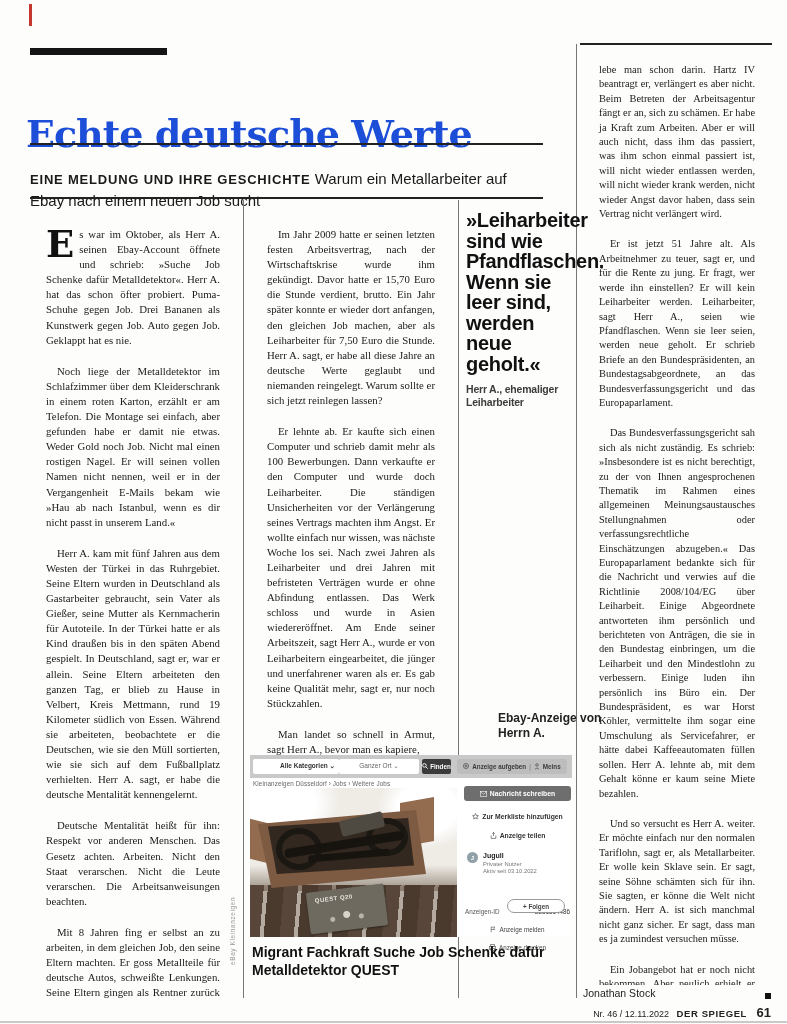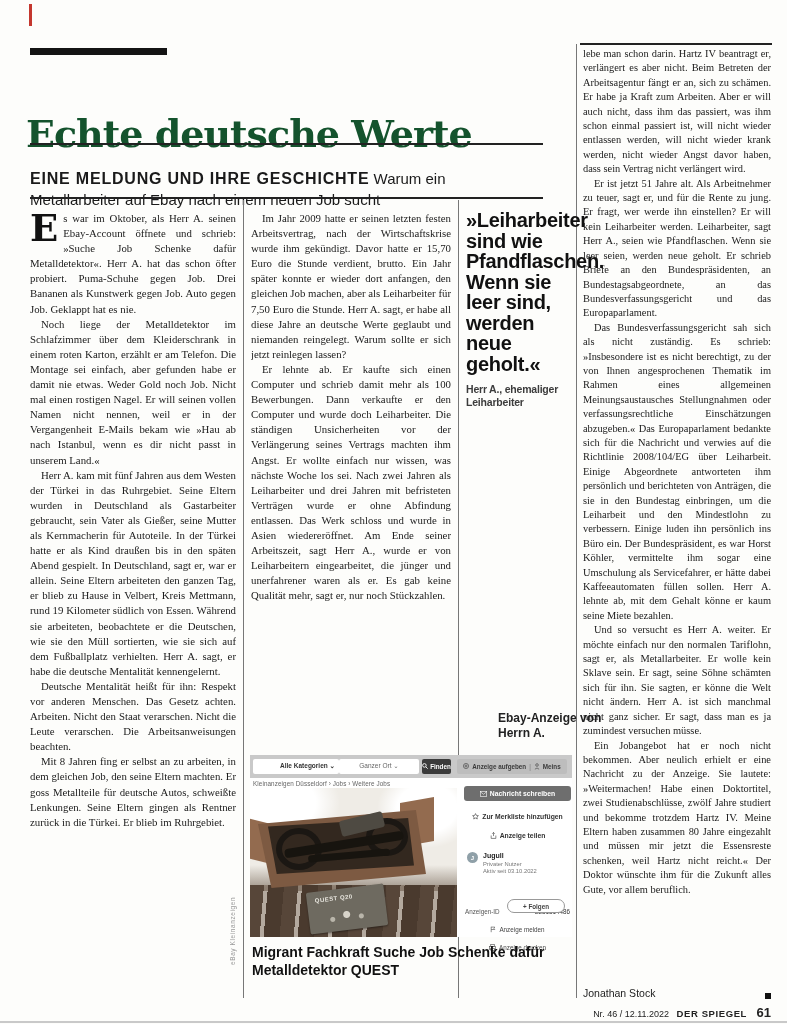--- a/index.html
+++ b/index.html
@@ -5,27 +5,27 @@
   html,body{margin:0;padding:0;background:#e8e8e8;}
   .page{position:relative;width:787px;height:1024px;background:#fdfdfb;margin:0 auto;overflow:hidden;
         font-family:"Liberation Serif",serif;color:#1a1a1a;}
   
   .red-mark{position:absolute;left:29px;top:4px;width:3px;height:22px;background:#c4372e;}
   .black-bar{position:absolute;left:30px;top:48px;width:137px;height:7px;background:#141414;}
   .hrule{position:absolute;background:#222;height:1.5px;}
   .vrule{position:absolute;background:#777;width:1px;}
   
   .headline{position:absolute;left:26px;top:86px;font-family:"DejaVu Serif",serif;font-weight:800;
-            font-size:38px;letter-spacing:-1px;color:#14532d;white-space:nowrap;}
+            font-size:38px;letter-spacing:-1px;color:#1d4ed8;white-space:nowrap;}
   .kicker{position:absolute;left:30px;top:153px;width:505px;font-family:"Liberation Sans",sans-serif;
           font-size:15px;line-height:21px;color:#1a1a1a;}
-  .kicker b{font-size:16px;letter-spacing:.8px;font-weight:bold;}
+  .kicker b{font-size:13px;letter-spacing:.8px;font-weight:bold;}
   
   .col{position:absolute;overflow:hidden;font-size:10.8px;line-height:15.1px;text-align:justify;}
-  .col p{margin:0;}
+  .col p{margin:16px;}
   .col p.ind{text-indent:11px;}
   .dropcap{float:left;font-family:"DejaVu Serif",serif;font-weight:800;font-size:37px;line-height:30px;
            padding:2px 5px 0 0;color:#111;}
   
   .pullquote{position:absolute;left:466px;top:210px;width:110px;font-family:"Liberation Sans",sans-serif;}
   .pq-text{font-size:20px;line-height:20.5px;font-weight:bold;letter-spacing:-.3px;color:#111;}
   .pq-attr{margin-top:9px;font-size:10.5px;line-height:12.5px;font-weight:bold;color:#3c3c3c;letter-spacing:-.2px;}
   .ebay-label{position:absolute;left:466px;top:711px;width:108px;font-family:"Liberation Sans",sans-serif;
               font-size:12px;line-height:15px;font-weight:bold;color:#222;margin-left:32px;}
   
@@ -118,20 +118,21 @@
     <p><span class="dropcap">E</span><span>s war im Oktober, als Herr A. seinen Ebay-Account öffnete und schrieb: »Suche Job Schenke dafür Metalldetektor«. Herr A. hat das schon öfter probiert. Puma-Schuhe gegen Job. Drei Bananen als Kunstwerk gegen Job. Auto gegen Job. Geklappt hat es nie.</span></p>
     <p class="ind">Noch liege der Metalldetektor im Schlafzimmer über dem Kleiderschrank in einem roten Karton, erzählt er am Telefon. Die Montage sei einfach, aber gefunden habe er damit nie etwas. Weder Gold noch Job. Nicht mal einen rostigen Nagel. Er will seinen vollen Namen nicht nennen, weil er in der Vergangenheit E-Mails bekam wie »Hau ab nach Istanbul, wenn es dir nicht passt in unserem Land.«</p>
     <p class="ind">Herr A. kam mit fünf Jahren aus dem Westen der Türkei in das Ruhrgebiet. Seine Eltern wurden in Deutschland als Gastarbeiter gebraucht, sein Vater als Gießer, seine Mutter als Kernmacherin für Autoteile. In der Türkei hatte er als Kind draußen bis in den späten Abend gespielt. In Deutschland, sagt er, war er allein. Seine Eltern arbeiteten den ganzen Tag, er blieb zu Hause in Velbert, Kreis Mettmann, rund 19 Kilometer südlich von Essen. Während sie arbeiteten, beobachtete er die Deutschen, wie sie den Müll sortierten, wie sie sich auf dem Fußballplatz verhielten. Herr A. sagt, er habe die deutsche Mentalität kennengelernt.</p>
     <p class="ind">Deutsche Mentalität heißt für ihn: Respekt vor anderen Menschen. Das Gesetz achten. Arbeiten. Nicht den Staat verarschen. Nicht die Leute verarschen. Die Arbeitsanweisungen beachten.</p>
     <p class="ind">Mit 8 Jahren fing er selbst an zu arbeiten, in dem gleichen Job, den seine Eltern machten. Er goss Metallteile für deutsche Autos, schweißte Lenkungen. Seine Eltern gingen als Rentner zurück in die Türkei. Er blieb im Ruhrgebiet.</p>
   </div>
 
   <div class="col" style="left:251px;top:211px;width:200px;height:545px;">
     <p class="ind">Im Jahr 2009 hatte er seinen letzten festen Arbeitsvertrag, nach der Wirtschaftskrise wurde ihm gekündigt. Davor hatte er 15,70 Euro die Stunde verdient, brutto. Ein Jahr später konnte er wieder dort anfangen, den gleichen Job machen, aber als Leiharbeiter für 7,50 Euro die Stunde. Herr A. sagt, er habe all diese Jahre an deutsche Werte geglaubt und niemanden reingelegt. Warum sollte er sich jetzt reinlegen lassen?</p>
     <p class="ind">Er lehnte ab. Er kaufte sich einen Computer und schrieb damit mehr als 100 Bewerbungen. Dann verkaufte er den Computer und wurde doch Leiharbeiter. Die ständigen Unsicherheiten vor der Verlängerung seines Vertrags machten ihm Angst. Er wollte einfach nur wissen, was nächste Woche los sei. Nach zwei Jahren als Leiharbeiter und drei Jahren mit befristeten Verträgen wurde er ohne Abfindung entlassen. Das Werk schloss und wurde in Asien wiedereröffnet. Am Ende seiner Arbeitszeit, sagt Herr A., wurde er von Leiharbeitern eingearbeitet, die jünger und unerfahrener waren als er. Es gab keine Qualität mehr, sagt er, nur noch Stückzahlen.</p>
+    <p class="ind">Man landet so schnell in Armut, sagt Herr A., bevor man es kapiere,</p>
   </div>
 
   <div class="pullquote">
     <div class="pq-text">»Leiharbeiter sind wie Pfandflaschen. Wenn sie leer sind, werden neue geholt.«</div>
     <div class="pq-attr">Herr A., ehemaliger Leiharbeiter</div>
   </div>
   <div class="ebay-label">Ebay-Anzeige von Herrn A.</div>
 
   <div class="col" style="left:583px;top:47px;width:188px;height:938px;font-size:10.4px;line-height:14.4px;">
     <p>lebe man schon darin. Hartz IV beantragt er, verlängert es aber nicht. Beim Betreten der Arbeitsagentur fängt er an, sich zu schämen. Er habe ja Kraft zum Arbeiten. Aber er will auch nicht, dass ihm das passiert, was ihm schon einmal passiert ist, will nicht wieder entlassen werden, will nicht wieder krank werden, nicht wieder Angst davor haben, dass sein Vertrag nicht verlängert wird.</p>

